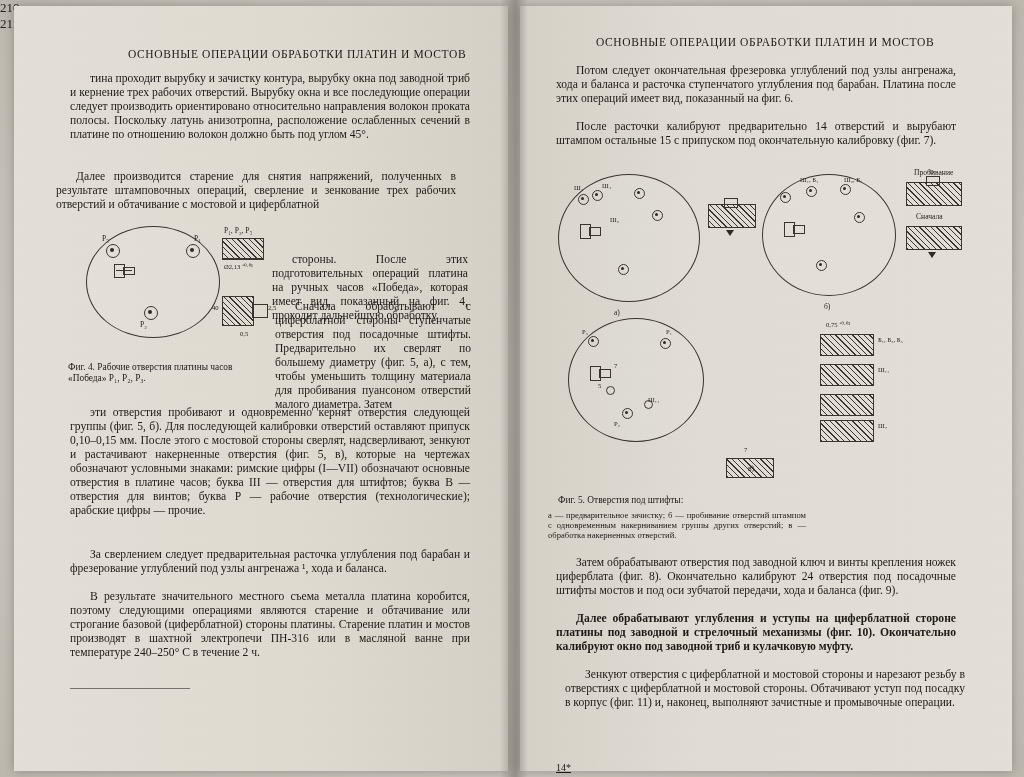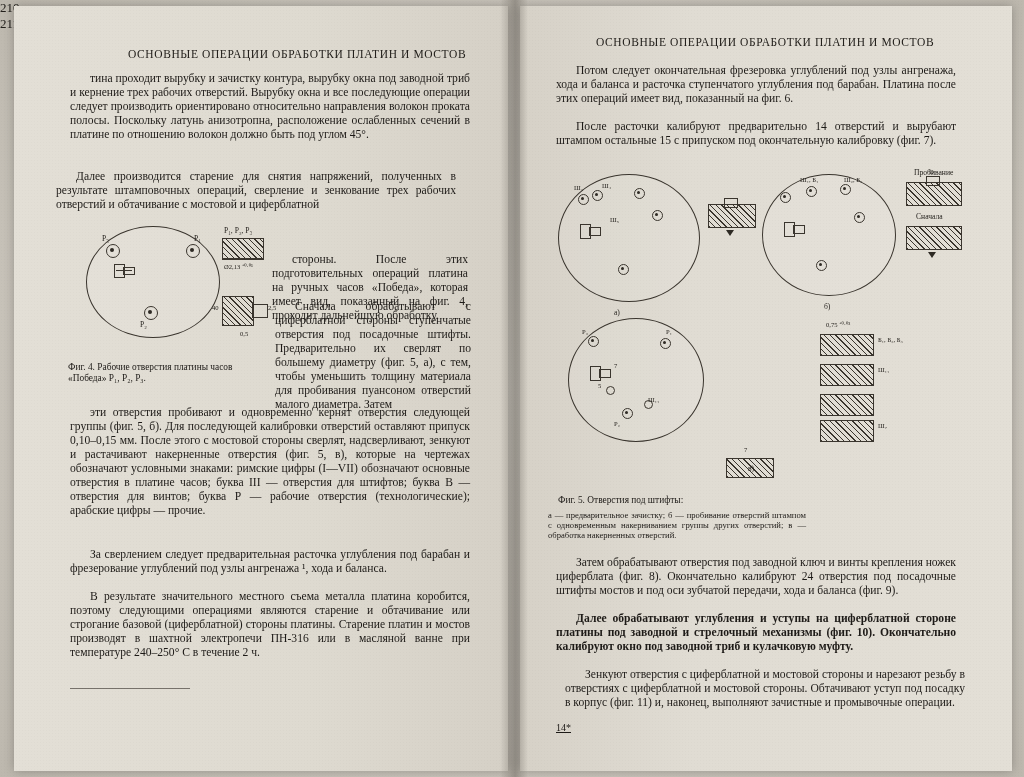--- a/index.html
+++ b/index.html
@@ -224,16 +224,16 @@
   <div class="txt" style="left:556px;top:556px;width:400px;">
     <p>Затем обрабатывают отверстия под заводной ключ и винты крепления ножек циферблата (фиг. 8). Окончательно калибруют 24 отверстия под посадочные штифты мостов и под оси зубчатой передачи, хода и баланса (фиг. 9).</p>
   </div>
   <div class="txt" style="left:556px;top:612px;width:400px;font-weight:bold;">
     <p>Далее обрабатывают углубления и уступы на циферблатной стороне платины под заводной и стрелочный механизмы (фиг. 10). Окончательно калибруют окно под заводной триб и кулачковую муфту.</p>
   </div>
   <div class="txt" style="left:529px;top:668px;width:400px;margin-left:36px;">
     <p>Зенкуют отверстия с циферблатной и мостовой стороны и нарезают резьбу в отверстиях с циферблатной и мостовой стороны. Обтачивают уступ под посадку в корпус (фиг. 11) и, наконец, выполняют зачистные и промывочные операции.</p>
   </div>
 
-  <div class="pagenum-bot" style="left:556px;top:722px;text-decoration:underline;">14*</div>
+  <div class="pagenum-bot" style="left:556px;top:762px;text-decoration:underline;">14*</div>
 
   <div class="noise"></div>
 </div>
 
 </body></html>

